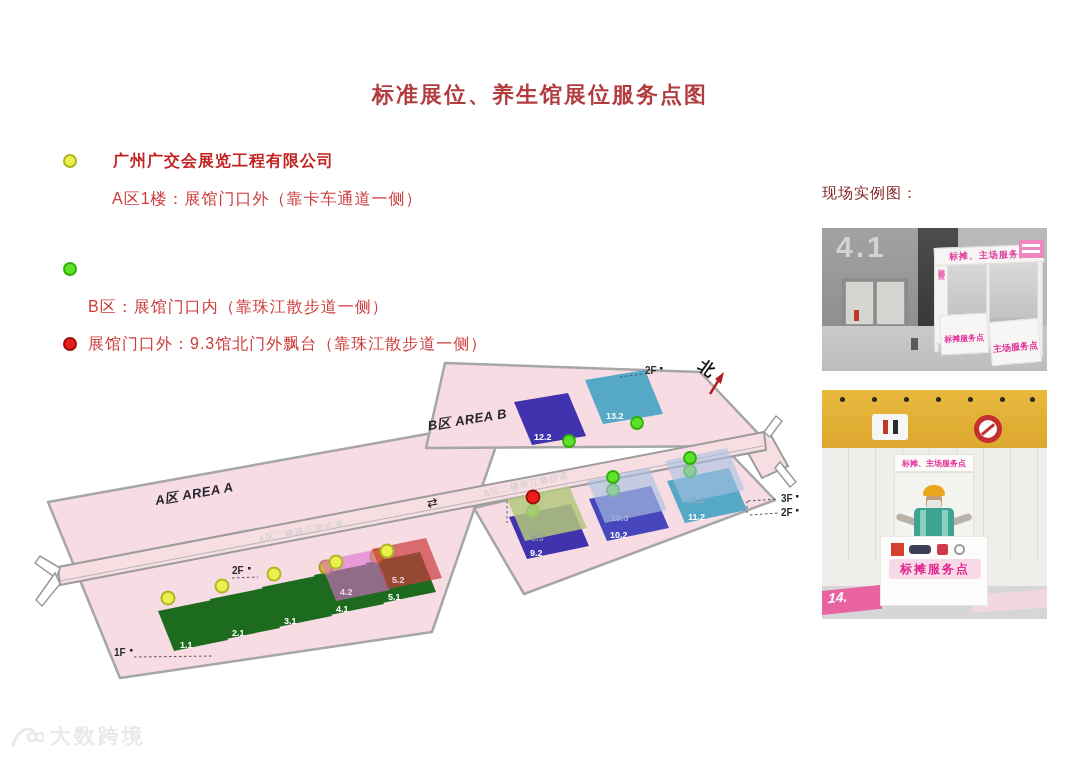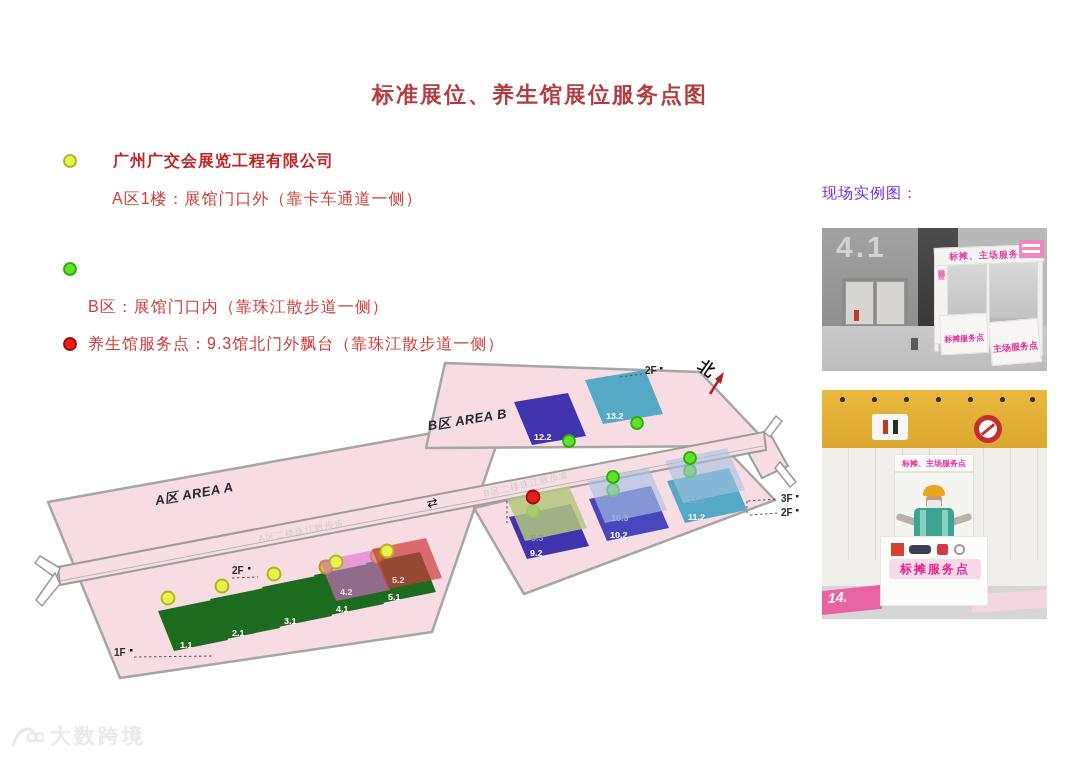--- a/index.html
+++ b/index.html
@@ -7,21 +7,21 @@
         font-family:"Liberation Sans",sans-serif;}
   .title{position:absolute;left:0;right:0;top:80px;text-align:center;font-size:22px;
          font-weight:bold;letter-spacing:2px;color:#b23c3e;}
   
   .lr{position:absolute;font-size:16px;color:#ce3b3b;white-space:nowrap;letter-spacing:1px;}
   .lr.bold{font-weight:bold;color:#c32222;}
   .dot{position:absolute;width:14px;height:14px;border-radius:50%;box-sizing:border-box;border:2px solid;}
   .dot-y{background:#ecf04e;border-color:#aab71e;}
   .dot-g{background:#5fe12b;border-color:#2fae05;}
   .dot-r{background:#ea1c1c;border-color:#9e0d0d;}
-  .examples-label{position:absolute;left:822px;top:184px;font-size:15px;color:#6d28d9;letter-spacing:1px;}
+  .examples-label{position:absolute;left:822px;top:184px;font-size:15px;color:#7f1d1d;letter-spacing:1px;}
   
   .map{position:absolute;left:0;top:330px;width:810px;height:390px;}
   .area-label{font-size:13px;font-weight:bold;font-style:italic;fill:#26262e;letter-spacing:.5px;}
   .walk-label{font-size:9px;fill:#cccccc;letter-spacing:1px;}
   .hall-label{font-size:9px;font-weight:bold;fill:#ffffff;}
   .ov-label{font-size:9px;font-weight:bold;}
   .floor-label{font-size:10px;font-weight:bold;fill:#2b2b2b;}
   .dash{stroke:#555;stroke-width:1;stroke-dasharray:2.5,2.5;fill:none;}
   .fork{fill:#ffffff;stroke:#9a9a9a;stroke-width:1.5;}
   .north-label{font-size:16px;font-weight:bold;fill:#101010;}
@@ -84,21 +84,21 @@
 <div class="page">
 
   <div class="title">标准展位、养生馆展位服务点图</div>
 
   <span class="dot dot-y" style="left:63px;top:154px;"></span>
   <div class="lr bold" style="left:88px;top:151px;margin-left:25px;">广州广交会展览工程有限公司</div>
   <div class="lr" style="left:88px;top:189px;margin-left:24px;">A区1楼：展馆门口外（靠卡车通道一侧）</div>
   <span class="dot dot-g" style="left:63px;top:262px;"></span>
   <div class="lr" style="left:88px;top:297px;">B区：展馆门口内（靠珠江散步道一侧）</div>
   <span class="dot dot-r" style="left:63px;top:337px;"></span>
-  <div class="lr" style="left:88px;top:334px;">养生馆服务点：9.3馆北门外飘台（靠珠江散步道一侧）</div>
+  <div class="lr" style="left:88px;top:334px;">展馆门口外：9.3馆北门外飘台（靠珠江散步道一侧）</div>
 
   <div class="examples-label">现场实例图：</div>
 
   <svg class="map" viewBox="0 330 810 390">
 
     <polygon points="48,502 505,420 432,632 120,678" stroke="#a6a6a6" stroke-width="2.5" stroke-linejoin="round" fill="#f8dce4"></polygon>
     <polygon points="445,363 700,372 770,446 426,448" stroke="#a6a6a6" stroke-width="2.5" stroke-linejoin="round" fill="#f8dce4"></polygon>
     <polygon points="474,508 726,449 775,500 524,594" stroke="#a6a6a6" stroke-width="2.5" stroke-linejoin="round" fill="#f8dce4"></polygon>
 
     <text class="area-label" transform="translate(195,498) rotate(-10)" text-anchor="middle">A区 AREA A</text>

